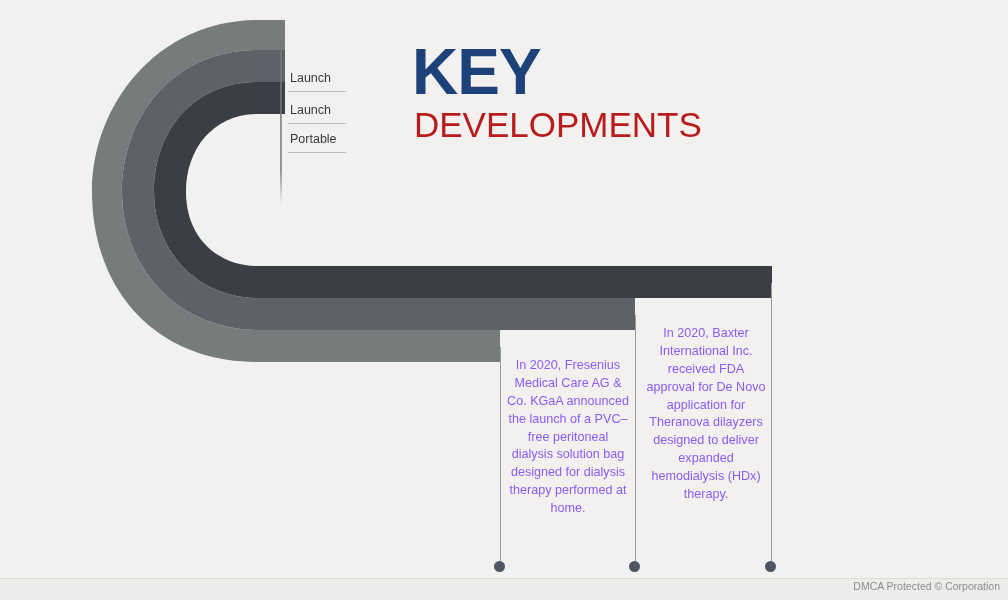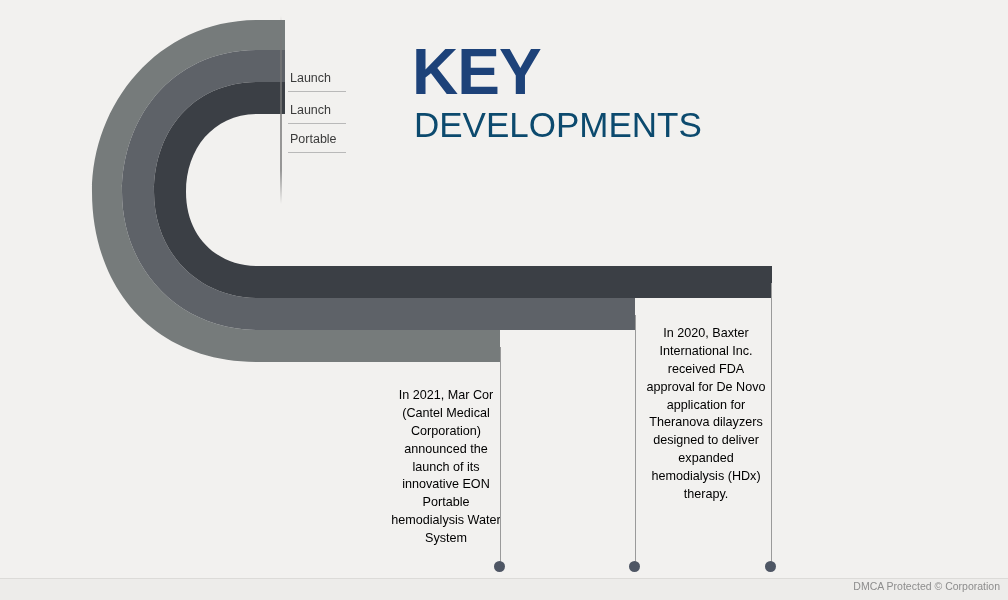--- a/index.html
+++ b/index.html
@@ -36,21 +36,21 @@
     font-weight: bold;
     letter-spacing: -1px;
     color: #1d4279;
     display: block;
     line-height: 0.95;
   }
   #title-sub {
     font-size: 35px;
     font-weight: normal;
     letter-spacing: 0px;
-    color: #0c4a6e;
+    color: #b91c1c;
     display: block;
     margin-top: 4px;
     margin-left: 2px;
   }
 
   
   #label-rule {
     position: absolute;
     left: 280px;
     top: 16px;
@@ -76,21 +76,21 @@
   #curve-svg {
     position: absolute;
     left: 0; top: 0;
   }
 
   
   .event-col {
     position: absolute;
     font-size: 12.6px;
     line-height: 1.42;
-    color: #000000;
+    color: #8b5cf6;
     text-align: center;
   }
   .event-divider {
     position: absolute;
     width: 1px;
     background: #9a9a9a;
   }
   .event-dot {
     position: absolute;
     width: 11px;
@@ -186,24 +186,24 @@
   <div class="tag-underline" style="left:288px; top:123px; width:58px;"></div>
 
   <div class="tag-label" style="left:290px; top:132px;">Portable</div>
   <div class="tag-underline" style="left:288px; top:152px; width:58px;"></div>
 
   <div id="title-block">
     <span id="title-main">KEY</span>
     <span id="title-sub">DEVELOPMENTS</span>
   </div>
 
-  <div class="event-col" style="left:390px; top:387px; width:112px;">In 2021, Mar Cor (Cantel Medical Corporation) announced the launch of its innovative EON Portable hemodialysis Water System</div>
   <div class="event-divider" style="left:500px; top:347px; height:218px;"></div>
   <div class="event-dot" style="left:494px; top:561px;"></div>
 
+  <div class="event-col" style="left:506px; top:357px; width:124px;">In 2020, Fresenius Medical Care AG &amp; Co. KGaA announced the launch of a PVC–free peritoneal dialysis solution bag designed for dialysis therapy performed at home.</div>
   <div class="event-divider" style="left:635px; top:315px; height:250px;"></div>
   <div class="event-dot" style="left:629px; top:561px;"></div>
 
   <div class="event-col" style="left:645px; top:325px; width:122px;">In 2020, Baxter International Inc. received FDA approval for De Novo application for Theranova dilayzers designed to deliver expanded hemodialysis (HDx) therapy.</div>
   <div class="event-divider" style="left:771px; top:283px; height:282px;"></div>
   <div class="event-dot" style="left:765px; top:561px;"></div>
 
   <div id="footer-band"></div>
   <div id="footer-rule"></div>
   <div id="footer-note">DMCA Protected © Corporation</div>

